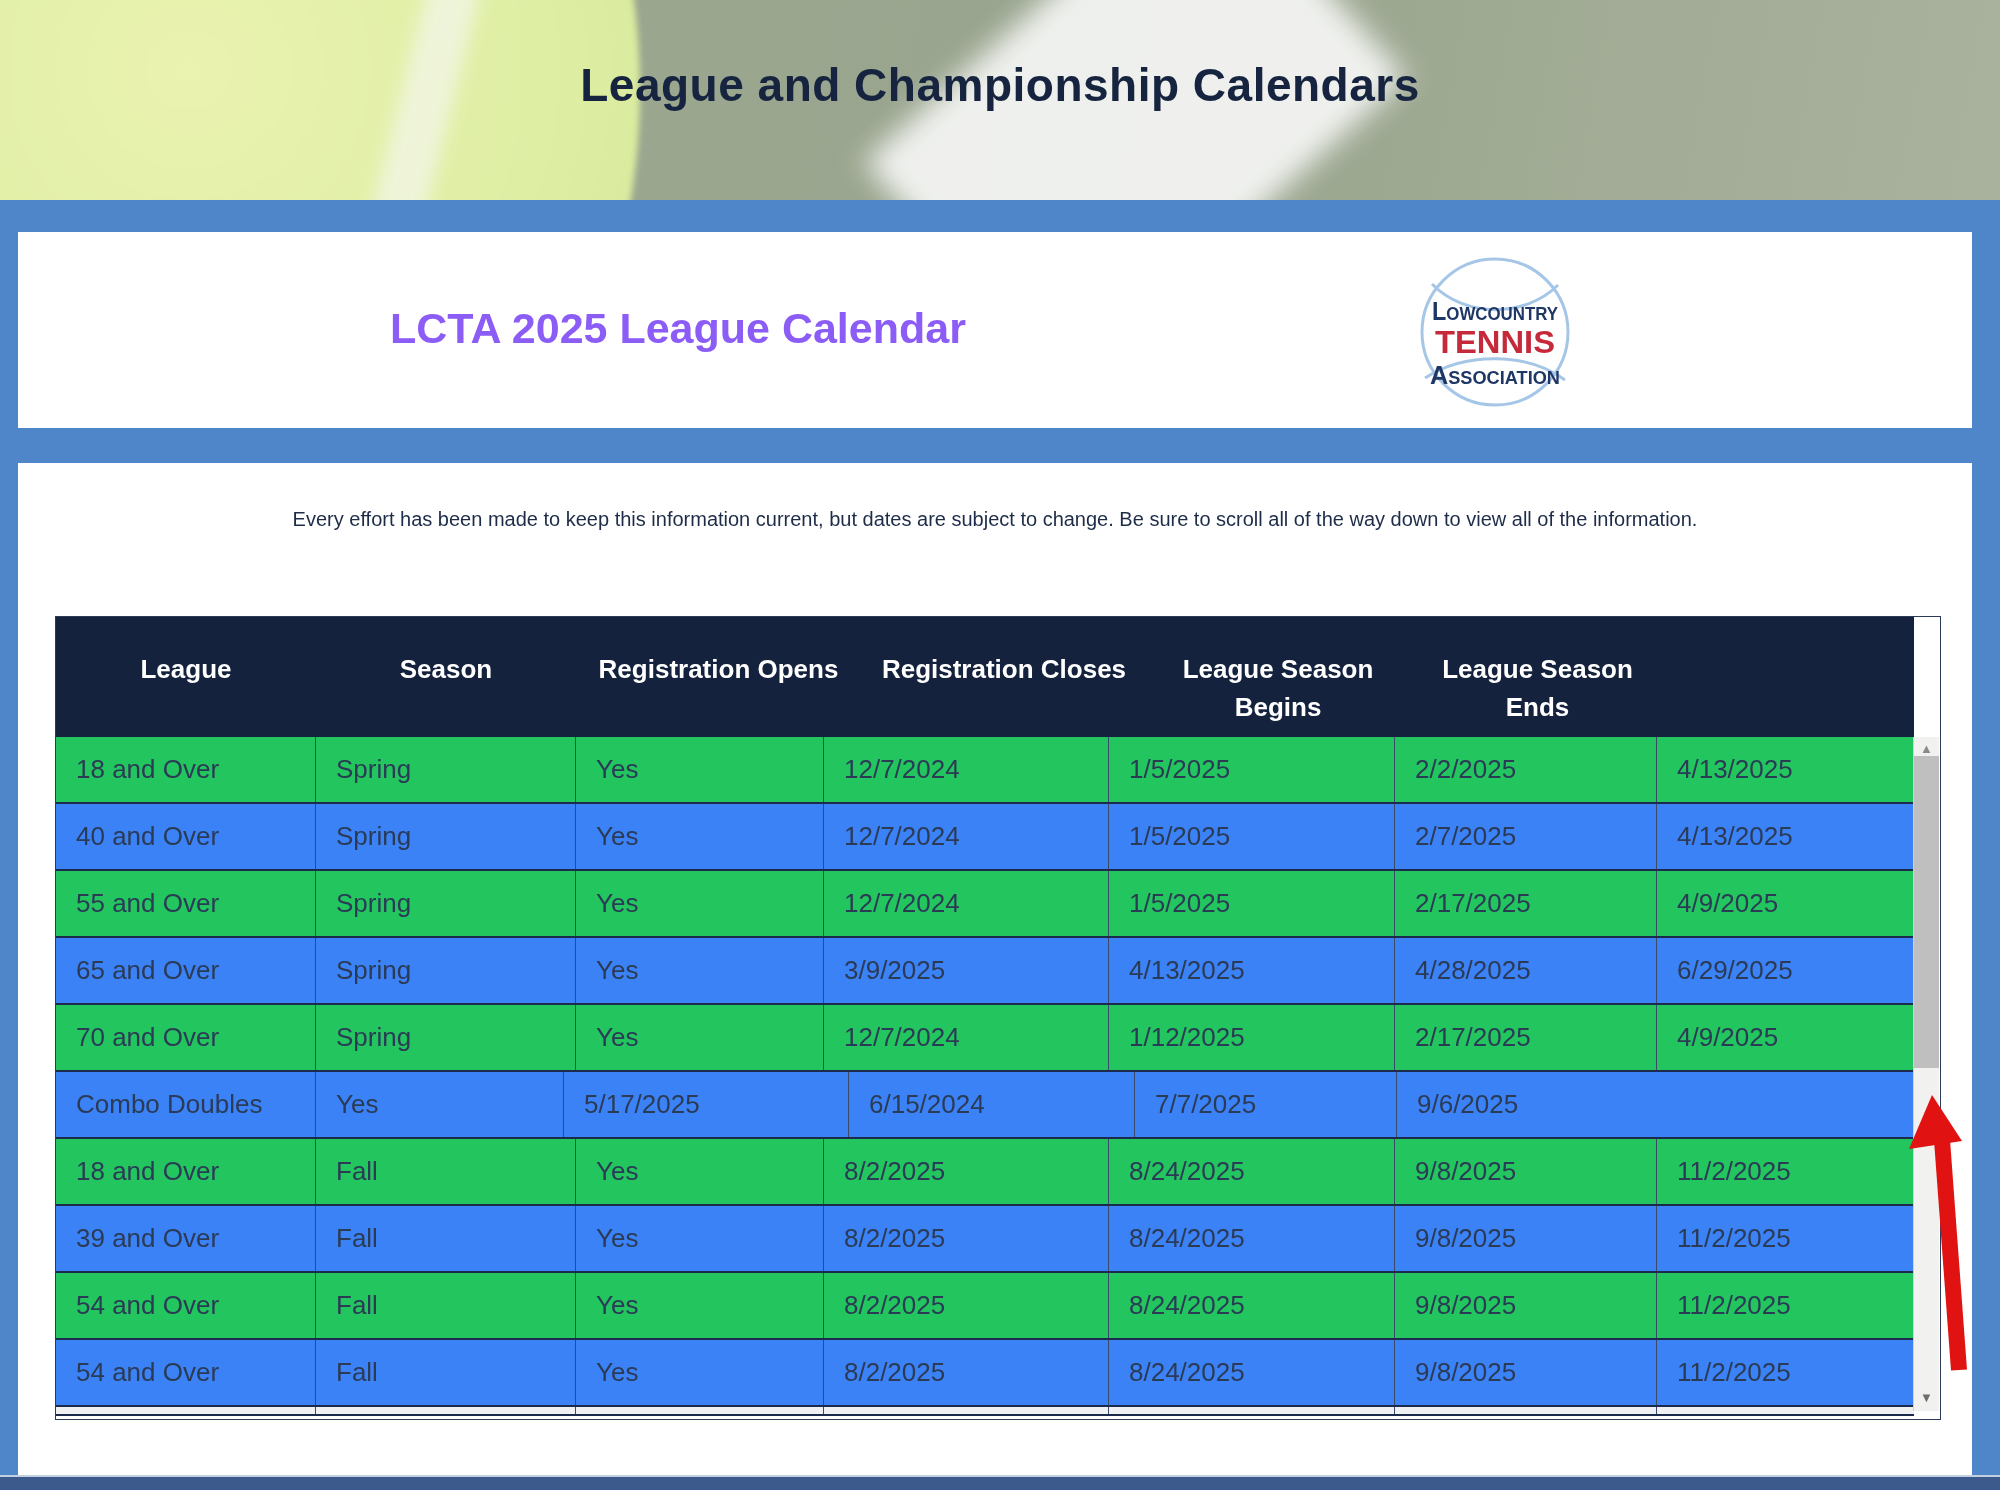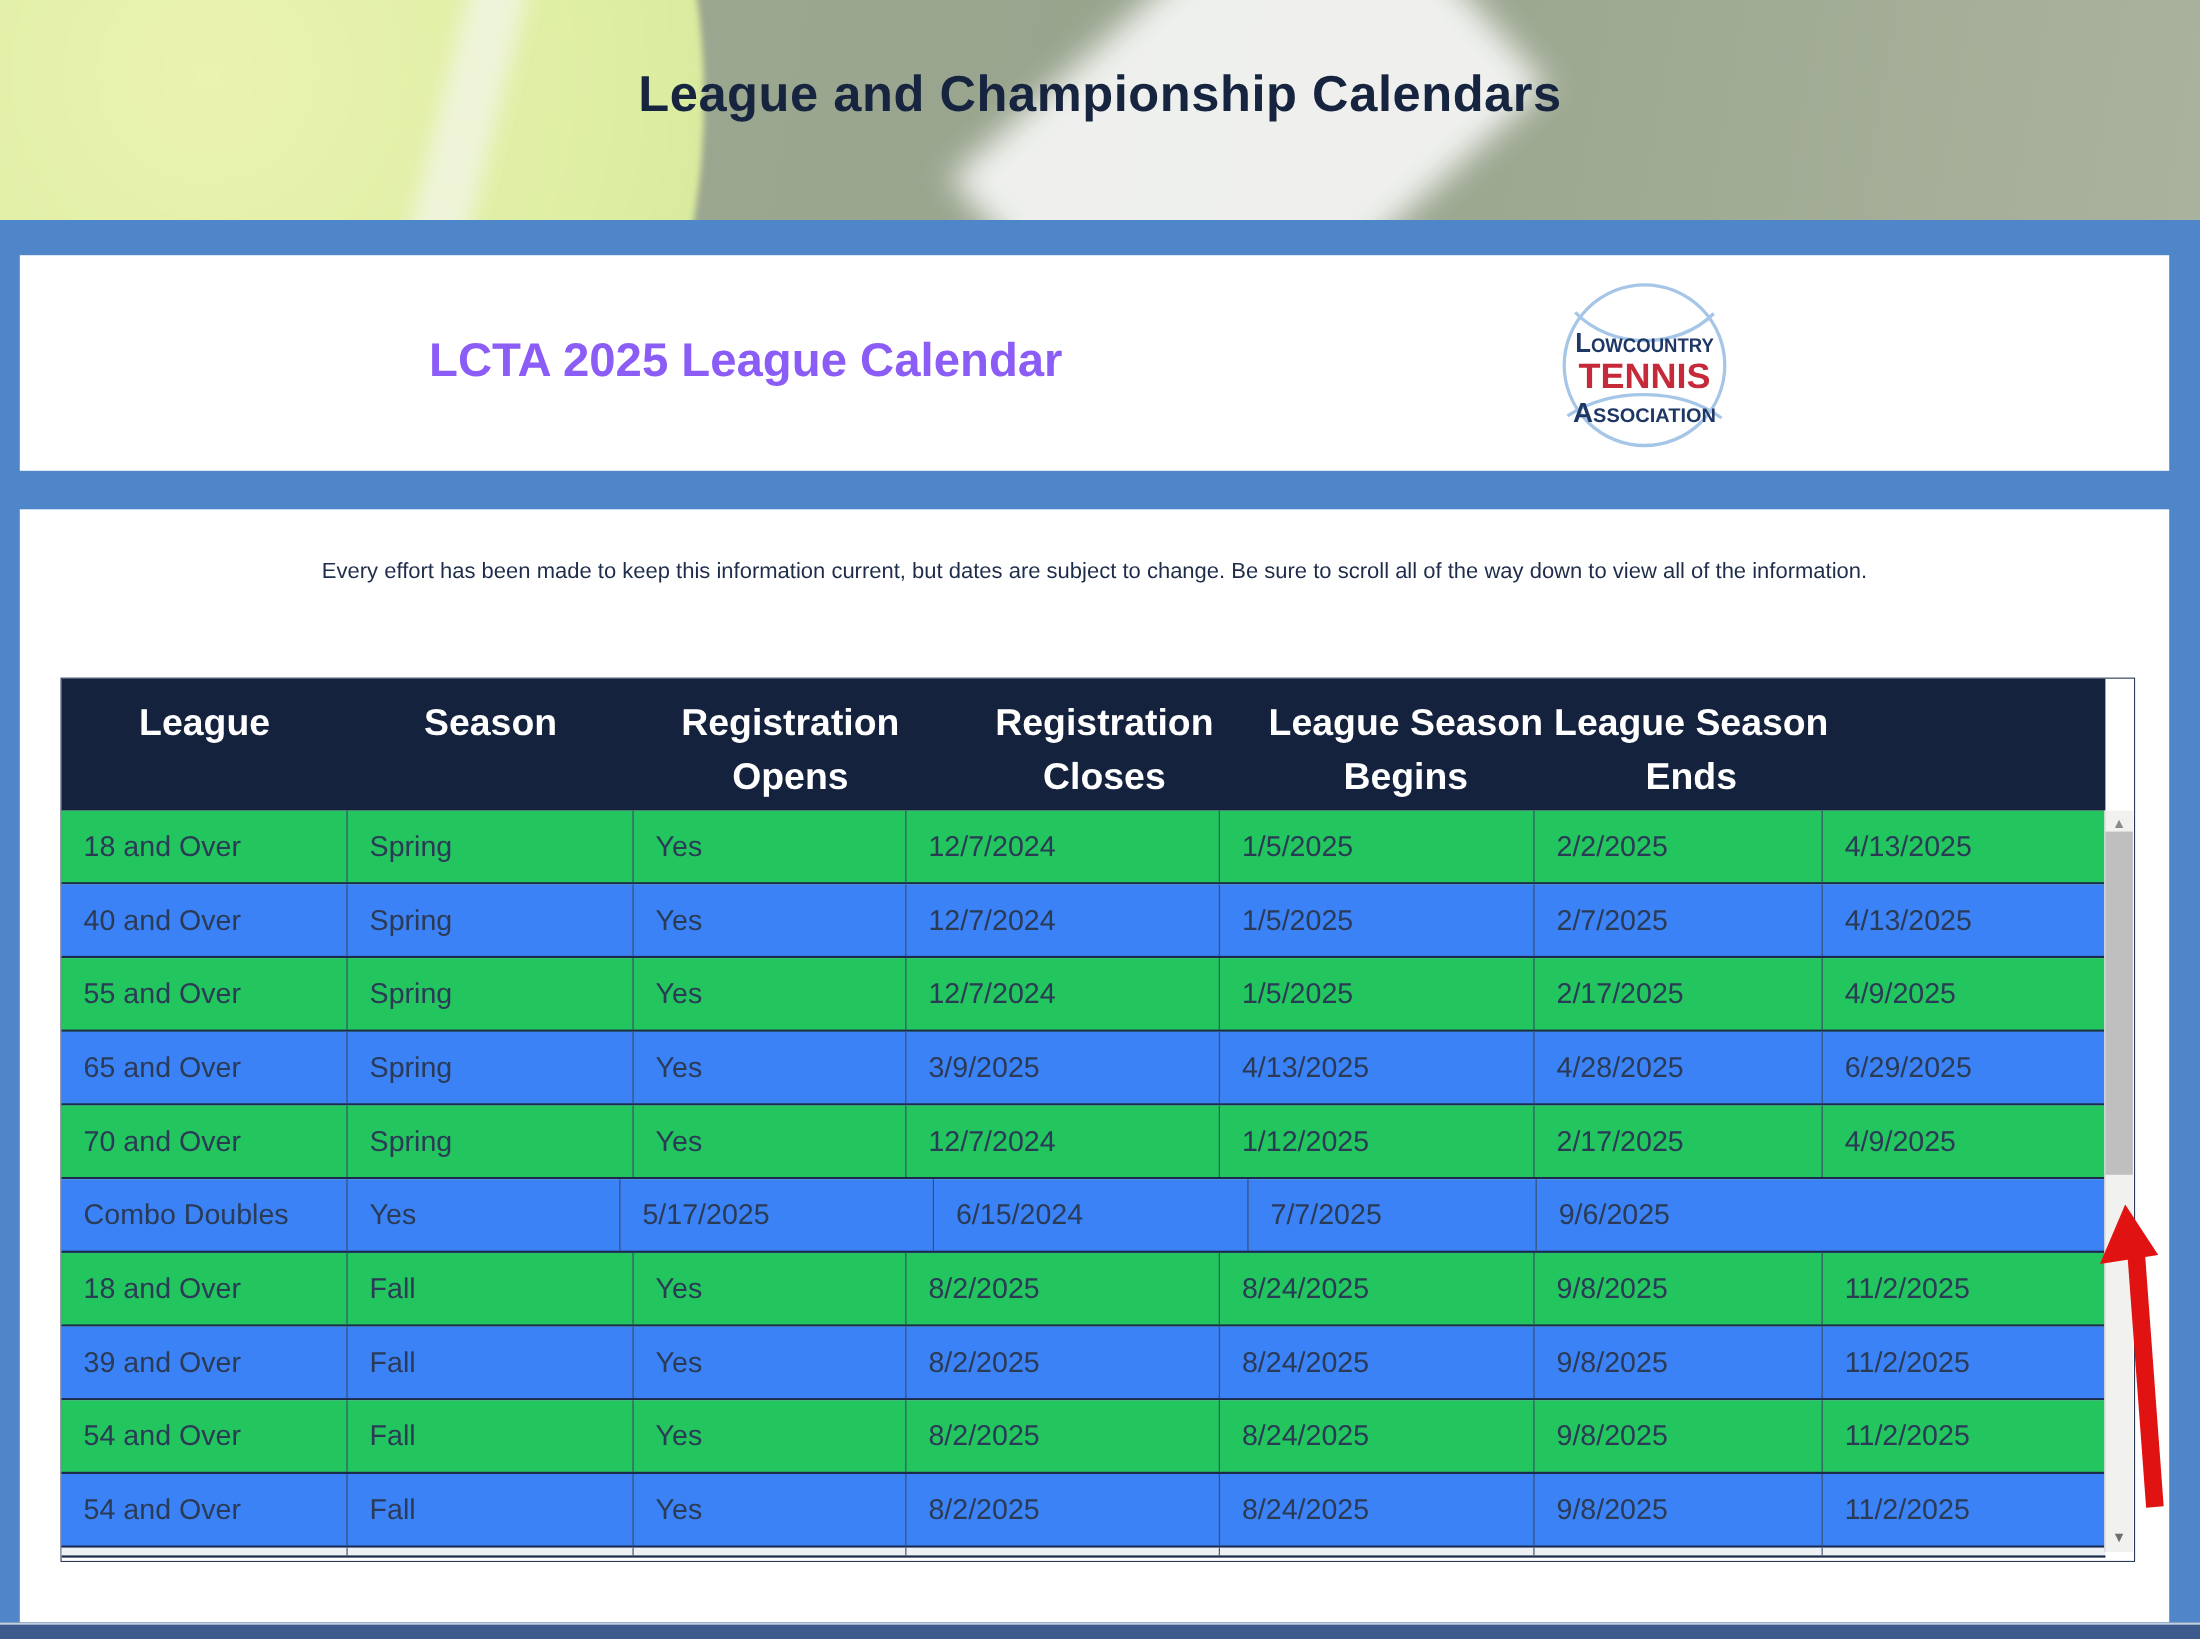--- a/index.html
+++ b/index.html
@@ -26,21 +26,21 @@
   .logo { position:absolute; left:1377px; top:22px; }
 
   .card-table { top:463px; height:1012px; }
   .disclaimer { padding:40px 40px 0 40px; text-align:center; font-size:20px; line-height:1.62;
                 color:#1e2c49; }
 
   
   .table-wrap { position:absolute; left:37px; top:153px; width:1886px; height:804px;
                 border:1px solid #2a3a58; background:#ffffff; }
   .thead { display:flex; width:1858px; height:120px; background:#14223d; color:#ffffff; }
-  .th { padding-top:16px; text-align:center; font-size:34px; font-weight:700; line-height:1.45; }
+  .th { padding-top:34px; text-align:center; font-size:26px; font-weight:700; line-height:1.45; }
   .tr { display:flex; width:1858px; height:67px; border-bottom:2px solid #1c2b4b; }
   .tr.odd  { background:#22c55e; }
   .tr.even { background:#3b82f6; }
   .tr.sliver { height:9px; background:#eef0f2; }
   .td { display:flex; align-items:center; padding-left:20px; font-size:26px; color:#2b3a55;
         border-right:1px solid #3a4a68; overflow:hidden; }
   .td:last-child { border-right:none; }
   .c0{flex:0 0 260px}.c1{flex:0 0 260px}.c2{flex:0 0 248px}.c3{flex:0 0 285px}
   .c4{flex:0 0 286px}.c5{flex:0 0 262px}.c6{flex:0 0 257px}
 

